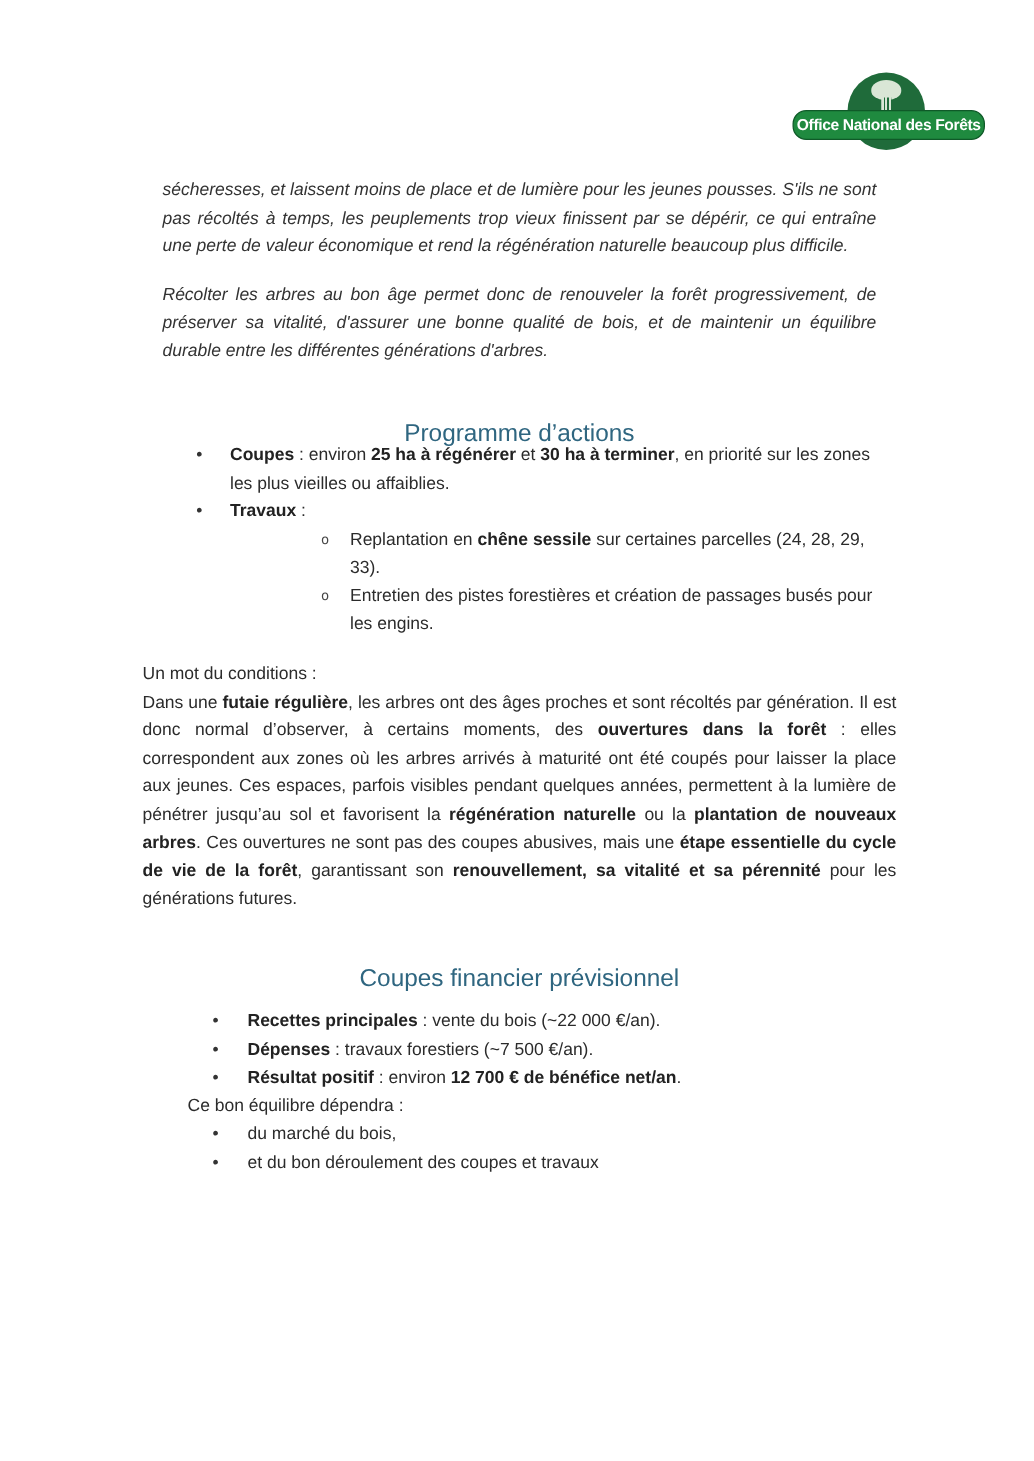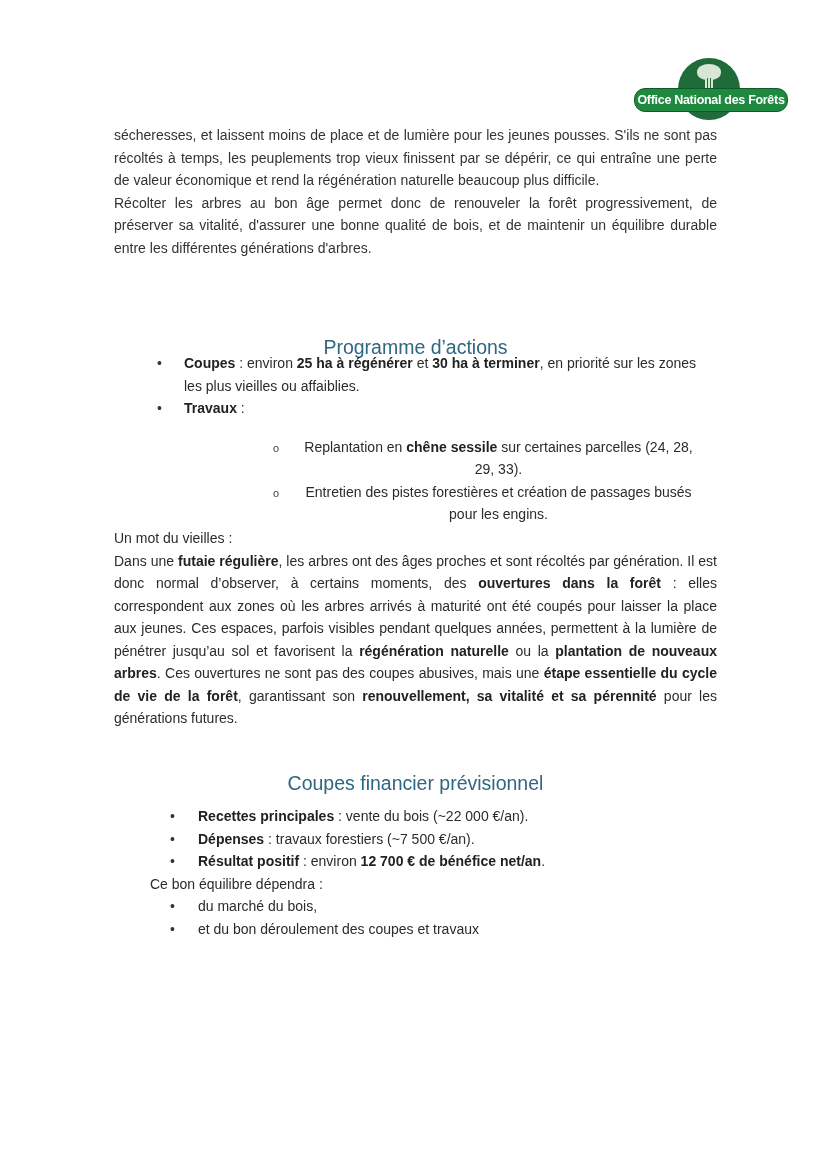--- a/index.html
+++ b/index.html
@@ -5,26 +5,26 @@
     html, body { margin: 0; padding: 0; background: #ffffff; }
     body { width: 827px; height: 1169px; position: relative; overflow: hidden;
       font-family: "Liberation Sans", "DejaVu Sans", sans-serif; color: #2b2b2b; }
     .logo { position: absolute; left: 634px; top: 58px; width: 152px; height: 54px; }
     .logo .dome { position: absolute; left: 44px; top: 0; width: 62px; height: 62px; border-radius: 50%; background: #1f6b3a; }
     .logo .tree { position: absolute; left: 63px; top: 6px; width: 24px; height: 16px; border-radius: 50% 50% 45% 45%; background: #d9e6d6; }
     .logo .trunk { position: absolute; left: 71px; top: 20px; width: 8px; height: 10px; background: repeating-linear-gradient(90deg,#d9e6d6 0 2px,#1f6b3a 2px 3px); }
     .logo .band { position: absolute; left: 0; top: 30px; width: 152px; height: 22px; border-radius: 11px; background: #1f8a3f; border: 1px solid #0f5a28;
       color: #ffffff; font-family: "Liberation Sans", sans-serif; font-size: 12.5px; font-weight: bold; line-height: 22px; text-align: center; letter-spacing: -0.3px; }
     .content { position: absolute; left: 114px; top: 124px; width: 603px; }
-    p.it { margin: 0; font-size: 14px; line-height: 22.5px; text-align: justify; color: #333; }
+    p.it { font-style: italic; margin: 16px; font-size: 14px; line-height: 22.5px; text-align: justify; color: #333; }
     h2 { font-weight: normal; font-size: 19.5px; color: #2f6680; text-align: center; margin: 0; }
     ul.b1 { list-style: none; margin: 0; padding: 0; }
     ul.b1 > li { position: relative; padding-left: 48px; font-size: 14px; line-height: 22.5px; }
     ul.b1 > li::before { content: "\2022"; position: absolute; left: 21px; top: 0; color: #333; }
-    ul.b2 { list-style: none; margin: 16px; padding: 0; text-align: center; }
+    ul.b2 { list-style: none; margin: 0; padding: 0; }
     ul.b2 > li { position: relative; padding-left: 48px; margin-left: 48px; font-size: 14px; line-height: 22.5px; }
     ul.b2 > li::before { content: "o"; position: absolute; left: 25px; top: 1px; font-size: 11px; color: #444; }
     b { font-weight: bold; color: #222; }
     p.norm { margin: 0; font-size: 14px; line-height: 22.5px; text-align: justify; }
     .sec1 { position: absolute; top: 0; }
     .sec2h { position: absolute; top: 212px; left: 0; width: 603px; }
     .sec2 { position: absolute; top: 228px; left: 22px; width: 581px; }
     .sec3 { position: absolute; top: 403px; left: 0; width: 603px; }
     .sec4h { position: absolute; top: 648px; left: -25px; width: 653px; }
     .sec4 { position: absolute; top: 681px; left: -2px; width: 605px; margin-left: 40px; }
@@ -59,21 +59,21 @@
       <li><b>Travaux</b><span> :</span>
         <ul class="b2">
           <li><span>Replantation en </span><b>chêne sessile</b><span> sur certaines parcelles (24, 28, 29, 33).</span></li>
           <li><span>Entretien des pistes forestières et création de passages busés pour les engins.</span></li>
         </ul>
       </li>
     </ul>
   </div>
 
   <div class="sec3">
-    <p class="norm">Un mot du vieilles :</p>
+    <p class="norm">Un mot du conditions :</p>
     <p class="norm">
       <span>Dans une </span><b>futaie régulière</b><span>, les arbres ont des âges proches et sont récoltés par génération. Il est donc normal d’observer, à certains moments, des </span><b>ouvertures dans la forêt</b><span> : elles correspondent aux zones où les arbres arrivés à maturité ont été coupés pour laisser la place aux jeunes. Ces espaces, parfois visibles pendant quelques années, permettent à la lumière de pénétrer jusqu’au sol et favorisent la </span><b>régénération naturelle</b><span> ou la </span><b>plantation de nouveaux arbres</b><span>. Ces ouvertures ne sont pas des coupes abusives, mais une </span><b>étape essentielle du cycle de vie de la forêt</b><span>, garantissant son </span><b>renouvellement, sa vitalité et sa pérennité</b><span> pour les générations futures.</span>
     </p>
   </div>
 
   <div class="sec4h">
     <h2>Coupes financier prévisionnel</h2>
   </div>
 
   <div class="sec4">

